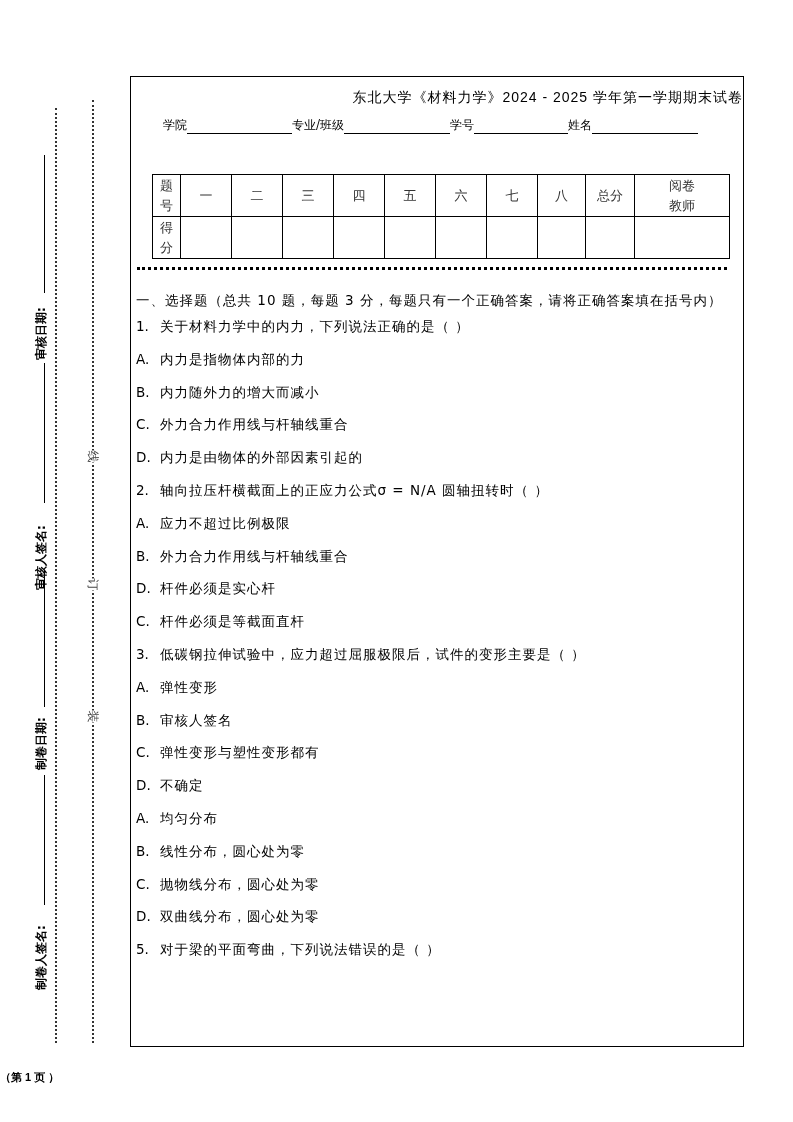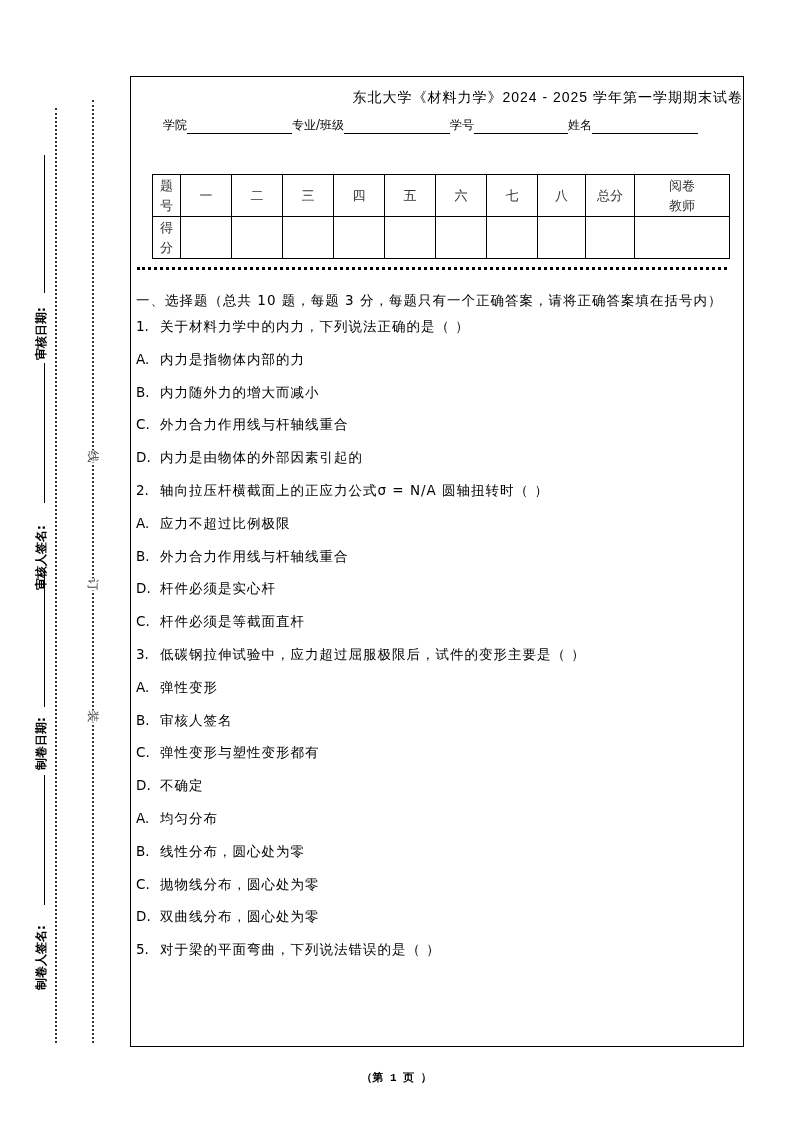--- a/index.html
+++ b/index.html
@@ -13,21 +13,21 @@
   table.score td { border:1px solid #000; text-align:center; vertical-align:middle; padding:0; }
   .dotsep { position:absolute; left:6px; right:16px; top:190px; border-top:3px dotted #000; }
   .content { position:absolute; left:5px; right:8px; top:212px; font-family:"DejaVu Sans", sans-serif; font-size:13.5px; }
   .section { line-height:23px; margin-bottom:4px; letter-spacing:1px; }
   .q { height:32.8px; line-height:20px; letter-spacing:1px; white-space:nowrap; }
   .q .num { display:inline-block; width:24px; letter-spacing:0; }
   .side-dot { position:absolute; border-left:2.5px dotted #333; width:0; }
   .side-line { position:absolute; border-left:1.5px solid #000; width:0; left:44px; }
   .vlab { position:absolute; white-space:nowrap; transform:rotate(-90deg); transform-origin:left top; font-weight:bold; font-size:12px; font-family:"DejaVu Sans", sans-serif; }
   .binding { position:absolute; left:86px; background:#fff; font-size:12px; color:#444; transform:rotate(90deg); font-family:"DejaVu Serif", serif; }
-  .footer { position:absolute; left:0; right:0; top:1070px; text-align:center; font-size:11px; font-weight:bold; font-family:Liberation Mono, monospace; }
+  .footer { position:absolute; left:0; right:0; top:1070px; text-align:left; font-size:11px; font-weight:bold; font-family:Liberation Sans, sans-serif; }
 </style>
 </head>
 <body>
 
 <div class="side-dot" style="left:55px; top:108px; height:935px;"></div>
 <div class="side-dot" style="left:92px; top:100px; height:943px;"></div>
 
 <div class="side-line" style="top:155px; height:138px;"></div>
 <div class="side-line" style="top:363px; height:140px;"></div>
 <div class="side-line" style="top:570px; height:137px;"></div>

